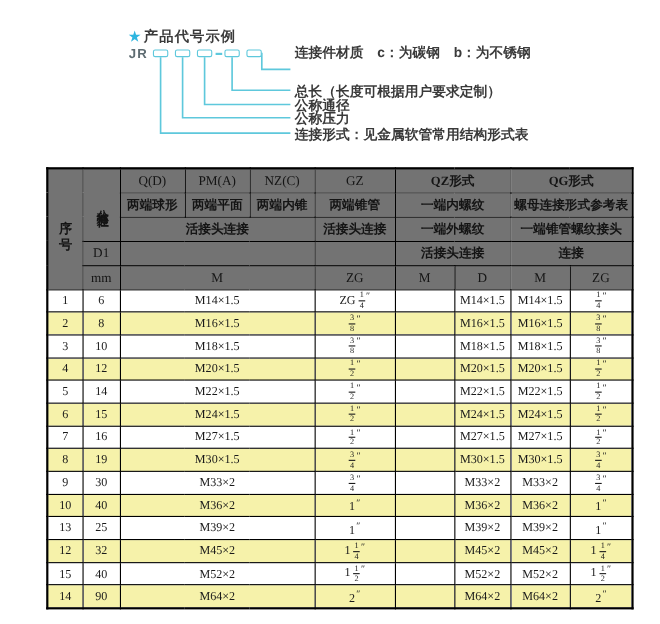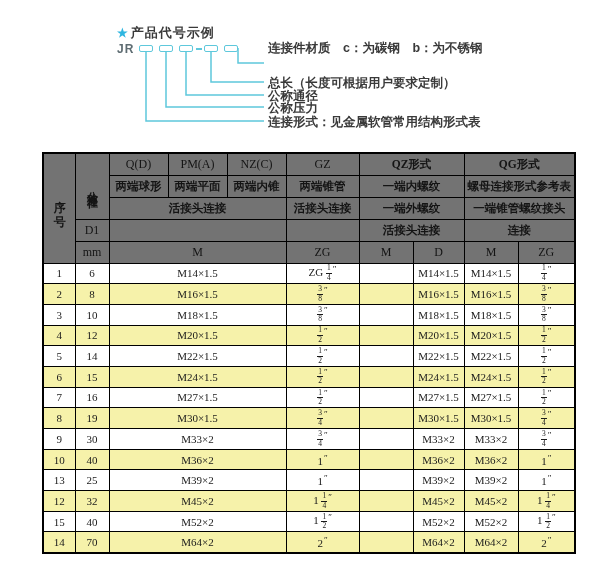--- a/index.html
+++ b/index.html
@@ -266,21 +266,21 @@
           <td>40</td>
           <td colspan="3">M52×2</td>
           <td>1 <span class="frac"><span class="fn">1</span><span class="fd">2</span></span><span class="inch">″</span></td>
           <td></td>
           <td>M52×2</td>
           <td>M52×2</td>
           <td>1 <span class="frac"><span class="fn">1</span><span class="fd">2</span></span><span class="inch">″</span></td>
         </tr>
         <tr class="alt">
           <td>14</td>
-          <td>70</td>
+          <td>90</td>
           <td colspan="3">M64×2</td>
           <td>2<span class="inch">″</span></td>
           <td></td>
           <td>M64×2</td>
           <td>M64×2</td>
           <td>2<span class="inch">″</span></td>
         </tr>
       </tbody>
   </table>
 

